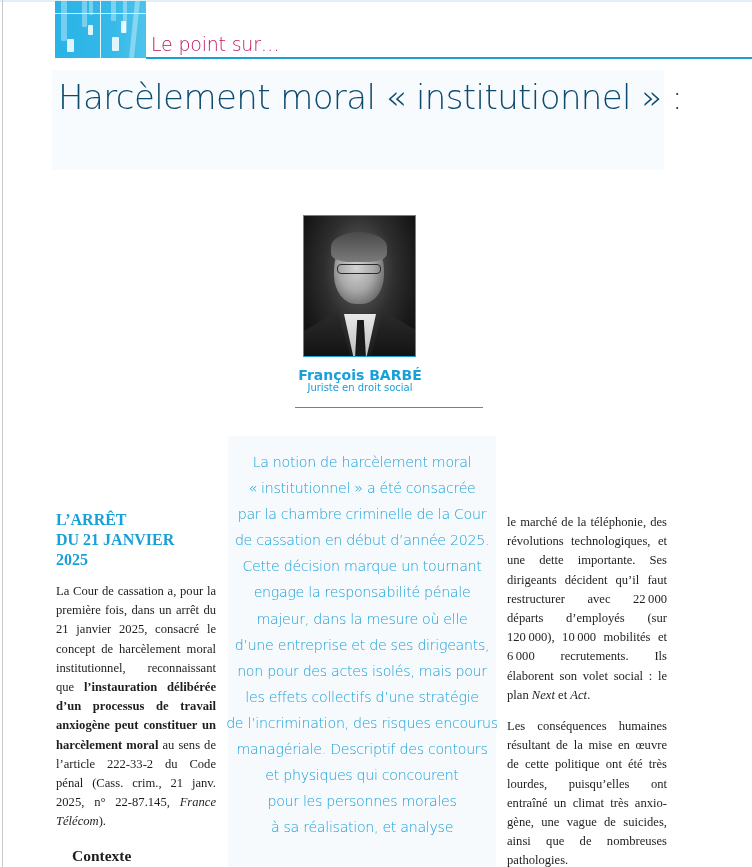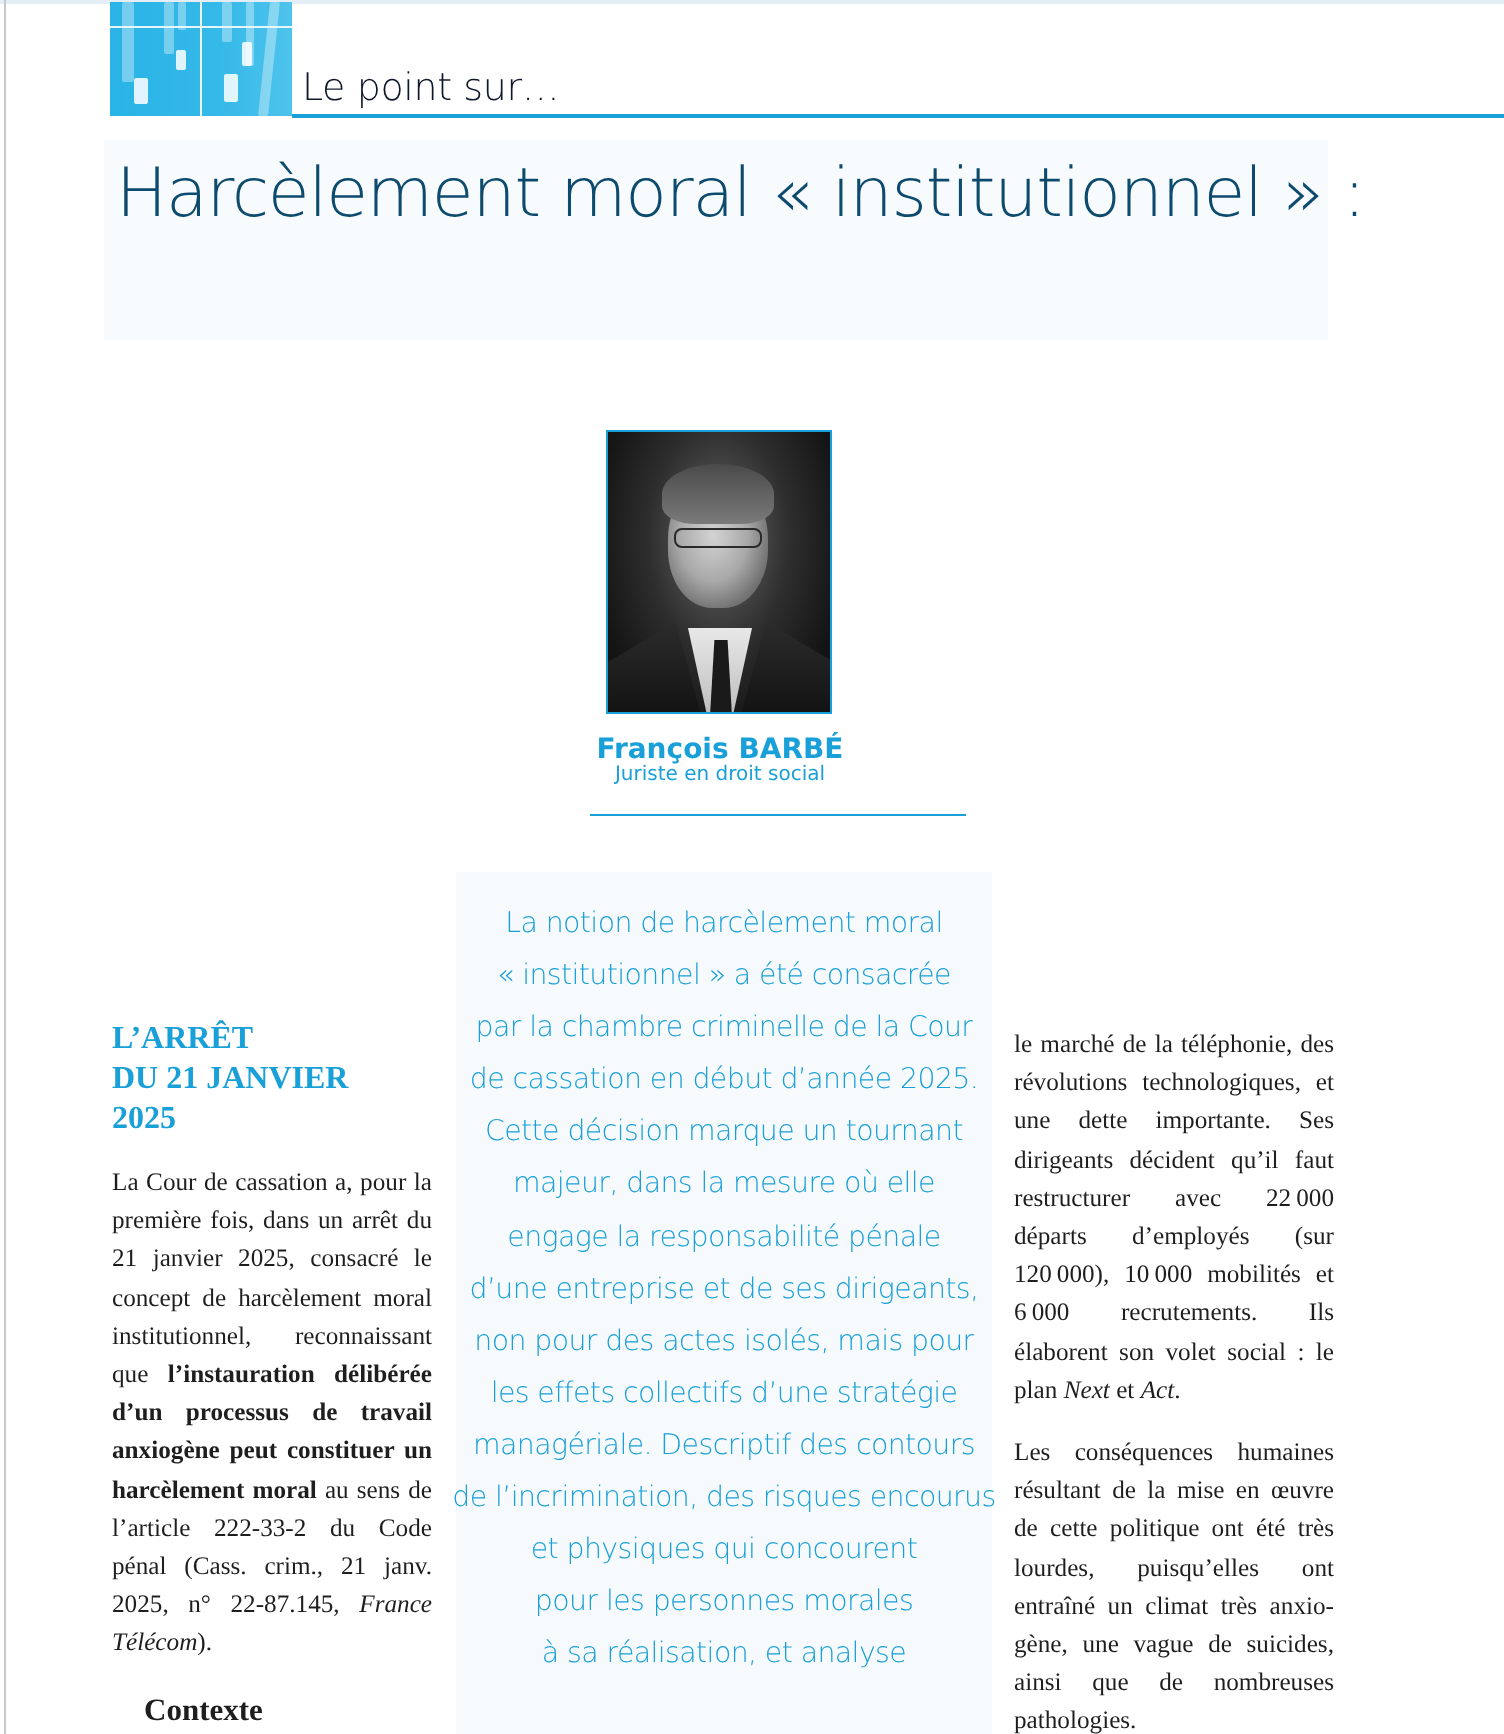--- a/index.html
+++ b/index.html
@@ -20,21 +20,21 @@
     background: linear-gradient(90deg, #29b3e6 0%, #35b9e8 60%, #4ec3ec 100%);
     overflow: hidden;
   }
   .logo .hline { position: absolute; left: 0; top: 12px; width: 91px; height: 1px; background: #e6f6fc; }
   .logo .vline { position: absolute; left: 45px; top: 0; width: 1px; height: 57px; background: #e6f6fc; }
   .logo .bar { position: absolute; background: rgba(255,255,255,0.85); border-radius: 1px; }
   .logo .bar.dim { background: rgba(255,255,255,0.35); }
   .section-label {
     position: absolute; left: 151px; top: 33px;
     font-family: "DejaVu Sans", sans-serif; font-weight: 200;
-    font-size: 19px; color: #0f172a; letter-spacing: -0.2px;
+    font-size: 19px; color: #be185d; letter-spacing: -0.2px;
   }
   .header-rule {
     position: absolute; left: 146px; top: 57px; width: 606px; height: 2px; background: #1aa0d8;
   }
   
   .title-box {
     position: absolute; left: 52px; top: 70px; width: 612px; height: 100px;
     background: #f8fbfe;
   }
   .title {
@@ -167,27 +167,27 @@
   <p style="text-align-last: justify;">En 2006, l’ancienne entre-</p>
 </div>
 
 <div class="pull-box"></div>
 <p class="pull-quote">
   <span>La notion de harcèlement moral</span>
   <span>« institutionnel » a été consacrée</span>
   <span>par la chambre criminelle de la Cour</span>
   <span>de cassation en début d’année 2025.</span>
   <span>Cette décision marque un tournant</span>
+  <span>engage la responsabilité pénale</span>
   <span>majeur, dans la mesure où elle</span>
-  <span>engage la responsabilité pénale</span>
   <span>d’une entreprise et de ses dirigeants,</span>
   <span>non pour des actes isolés, mais pour</span>
   <span>les effets collectifs d’une stratégie</span>
+  <span>de l’incrimination, des risques encourus</span>
   <span>managériale. Descriptif des contours</span>
-  <span>de l’incrimination, des risques encourus</span>
   <span>et physiques qui concourent</span>
   <span>pour les personnes morales</span>
   <span>à sa réalisation, et analyse</span>
 </p>
 
 <div class="col col-right">
   <p><span>le marché de la téléphonie, des révolutions technolo­giques, et une dette impor­tante. Ses dirigeants décident qu’il faut restructurer avec 22 000 départs d’employés (sur 120 000), 10 000 mobili­tés et 6 000 recrutements. Ils élaborent son volet social : le plan </span><em>Next</em><span> et </span><em>Act</em><span>.</span></p>
   <p class="para-gap">Les conséquences humaines résultant de la mise en œuvre de cette politique ont été très lourdes, puisqu’elles ont entraîné un climat très anxio­gène, une vague de suicides, ainsi que de nombreuses pathologies.</p>
 
 </div>

